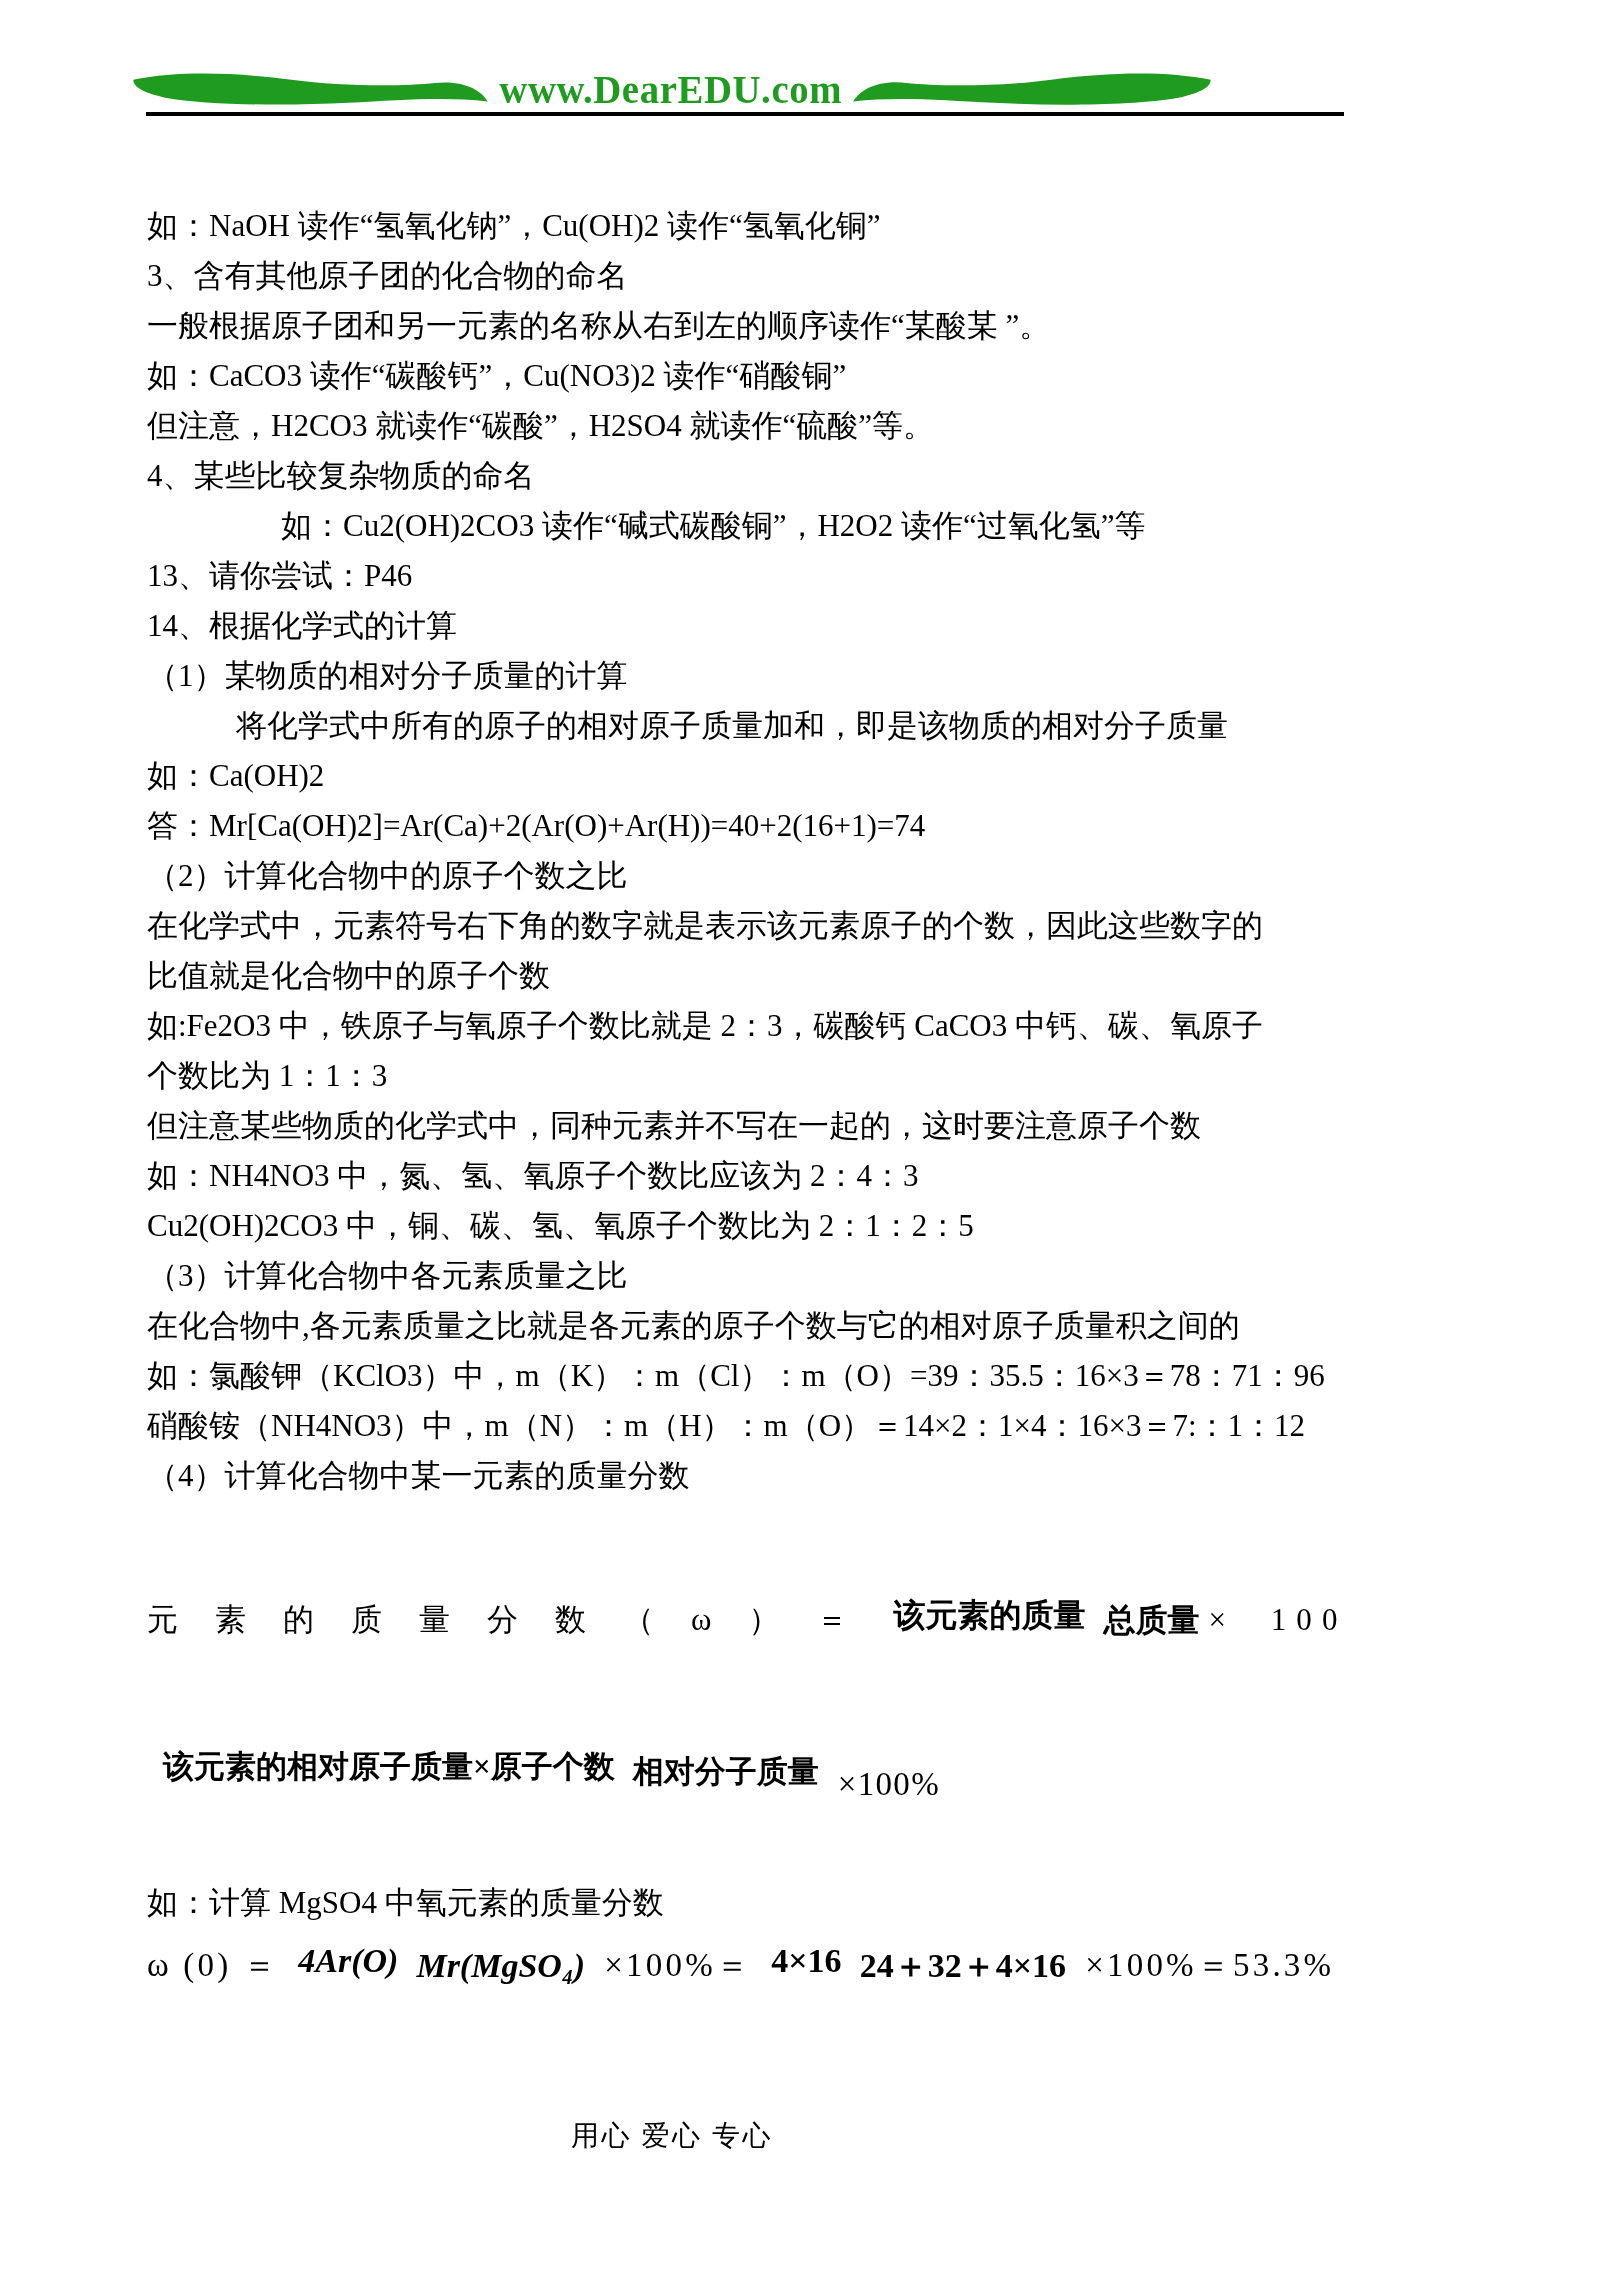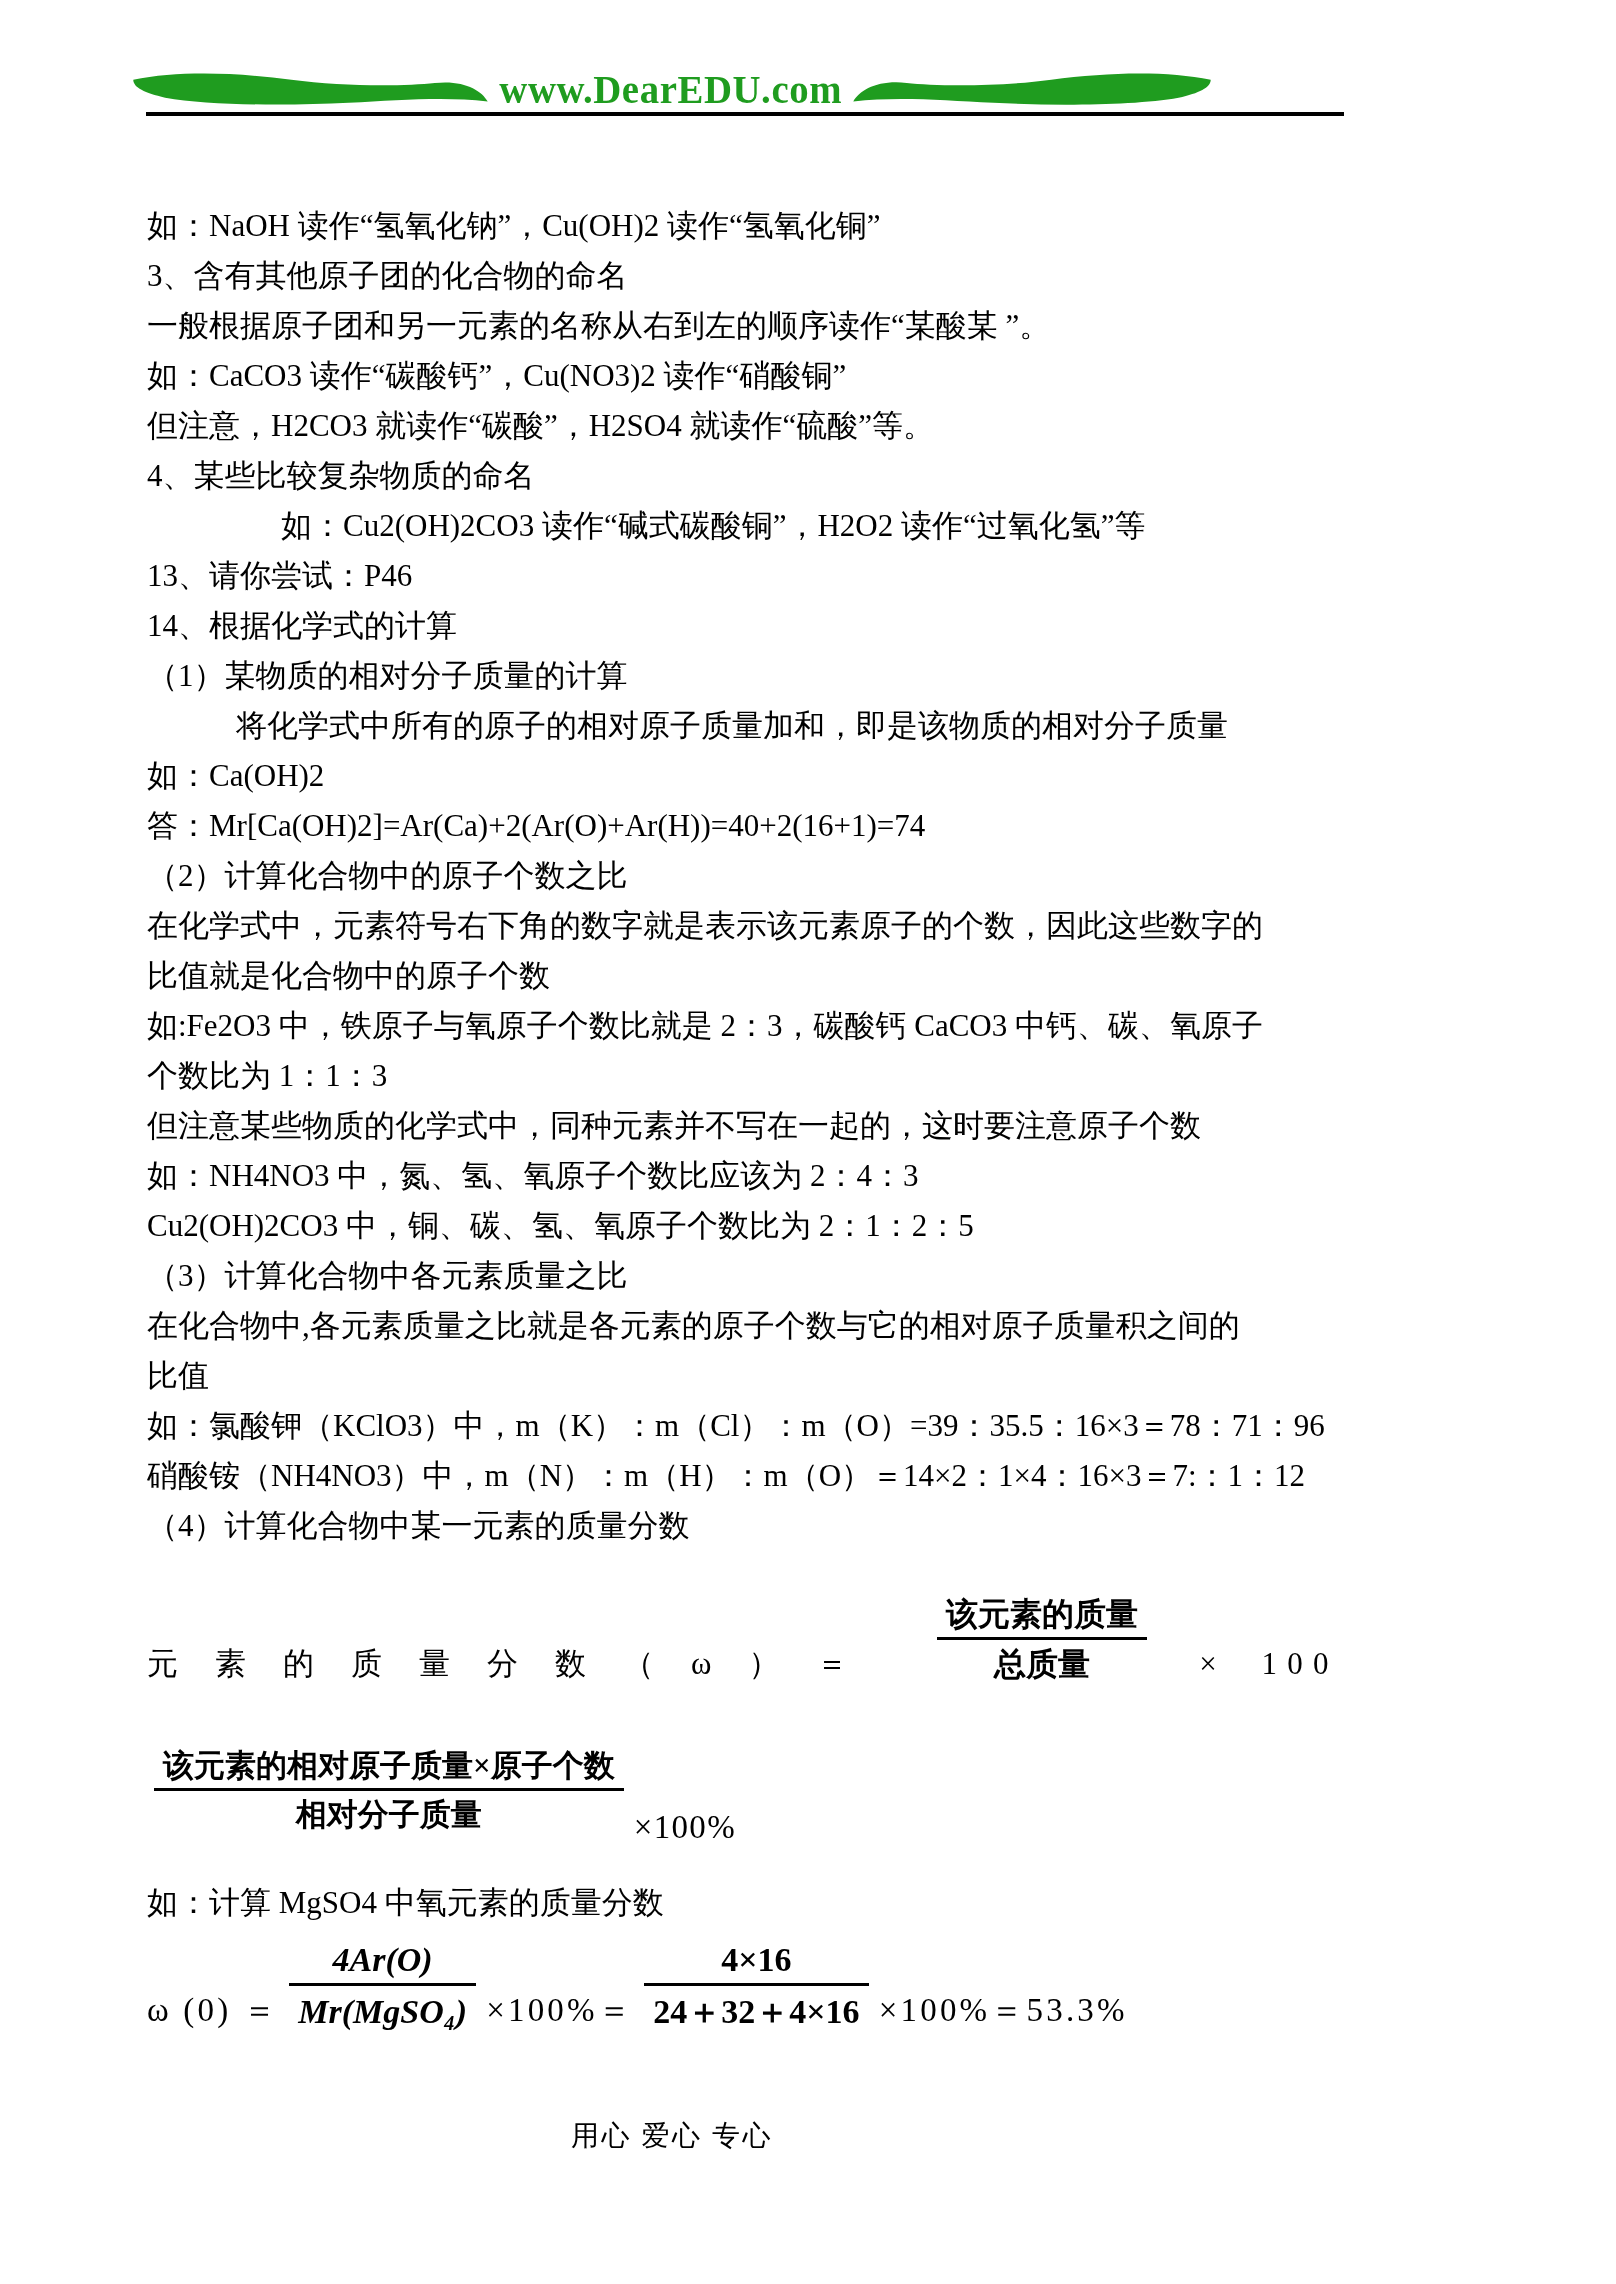--- a/index.html
+++ b/index.html
@@ -32,21 +32,21 @@
   
   .body-text{
     position:absolute;left:147px;top:201px;width:1341px;
     font-size:31px;line-height:50px;
     white-space:nowrap;
   }
   .line{height:50px;}
   .indent-a{padding-left:134px;}
   .indent-b{padding-left:89px;}
   
-  .frac{display:inline-flex;flex-direction:column;align-items:center;text-align:center;}
+  .frac{display:inline-flex;align-items:center;text-align:center;}
   .frac .num{padding:0 9px 5.1px;line-height:1.1;white-space:nowrap;}
   .frac .bar{align-self:stretch;height:0;border-top:3.2px solid #000;}
   .frac .den{padding:6.4px 9px 0;line-height:1.1;white-space:nowrap;}
   
   .f1{
     position:absolute;left:147px;top:1597px;width:1338px;
     display:flex;justify-content:space-between;align-items:flex-end;
   }
   .f1 .lhs{font-size:31px;line-height:1.2;letter-spacing:37px;white-space:nowrap;}
   .f1 .frac{font-size:32px;font-weight:bold;}
@@ -115,21 +115,20 @@
     <div class="line">（2）计算化合物中的原子个数之比</div>
     <div class="line">在化学式中，元素符号右下角的数字就是表示该元素原子的个数，因此这些数字的</div>
     <div class="line">比值就是化合物中的原子个数</div>
     <div class="line">如:Fe2O3 中，铁原子与氧原子个数比就是 2：3，碳酸钙 CaCO3 中钙、碳、氧原子</div>
     <div class="line">个数比为 1：1：3</div>
     <div class="line">但注意某些物质的化学式中，同种元素并不写在一起的，这时要注意原子个数</div>
     <div class="line">如：NH4NO3 中，氮、氢、氧原子个数比应该为 2：4：3</div>
     <div class="line">Cu2(OH)2CO3 中，铜、碳、氢、氧原子个数比为 2：1：2：5</div>
     <div class="line">（3）计算化合物中各元素质量之比</div>
     <div class="line">在化合物中,各元素质量之比就是各元素的原子个数与它的相对原子质量积之间的</div>
-    <div class="line">比值</div>
     <div class="line">如：氯酸钾（KClO3）中，m（K）：m（Cl）：m（O）=39：35.5：16×3＝78：71：96</div>
     <div class="line">硝酸铵（NH4NO3）中，m（N）：m（H）：m（O）＝14×2：1×4：16×3＝7:：1：12</div>
     <div class="line">（4）计算化合物中某一元素的质量分数</div>
   </div>
 
   <div class="f1">
     <span class="lhs">元素的质量分数（ω）＝</span>
     <span class="frac">
       <span class="num">该元素的质量</span>
       <span class="bar"></span>

